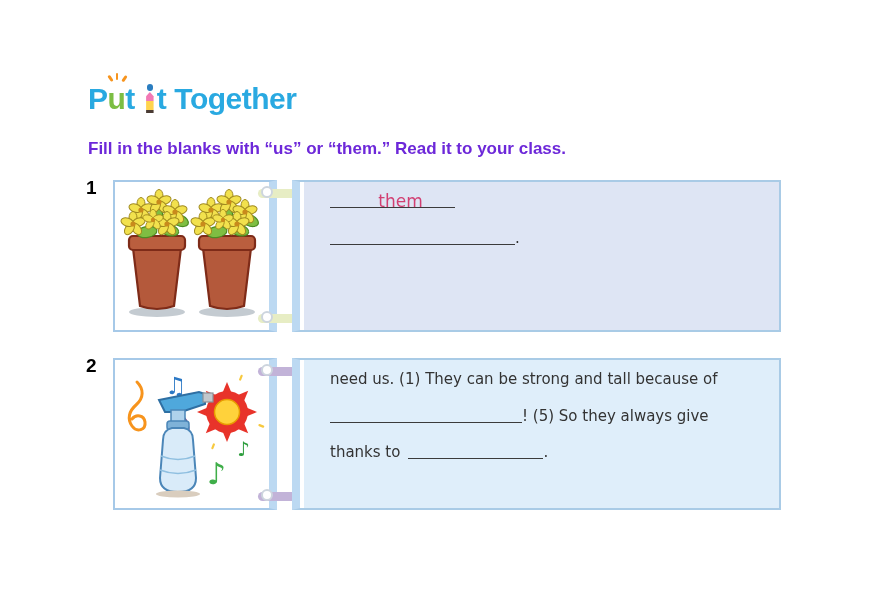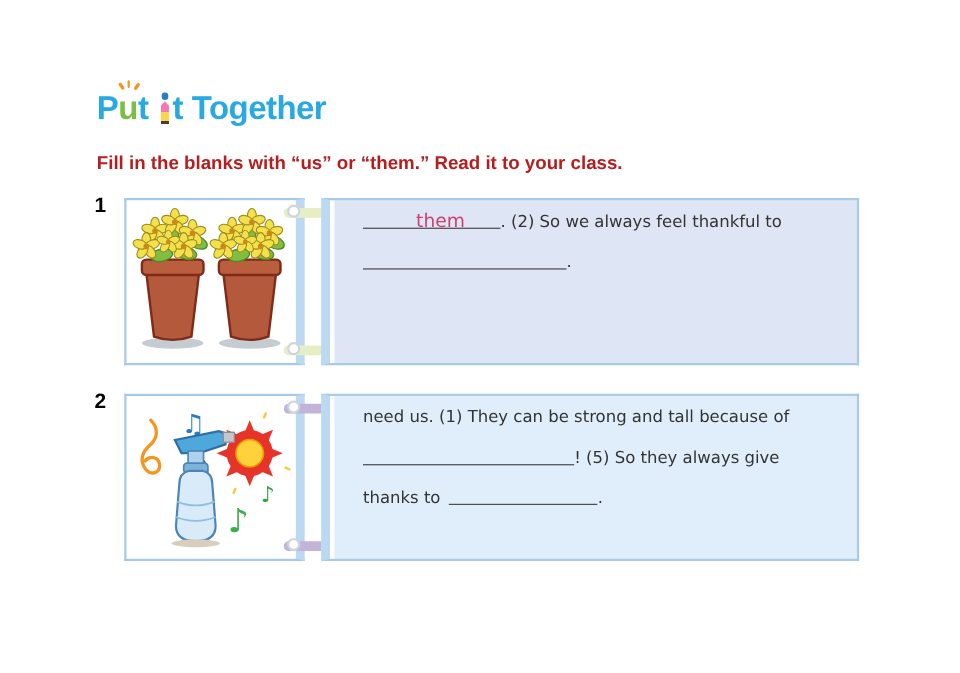--- a/index.html
+++ b/index.html
@@ -16,21 +16,21 @@
   .m2{left:8px;top:-11px;}
   .m3{left:15px;top:-9px;transform:rotate(35deg);}
   .tsp{width:8px;}
   .pencil-i{display:inline-flex;flex-direction:column;align-items:center;width:12px;margin:0 1px 1px 1px;}
   .i-dot{width:6.5px;height:6.5px;border-radius:50%;background:#2A7DC0;margin-bottom:1.5px;display:block;}
   .pencil-body{width:7.5px;height:21px;display:block;
     background:linear-gradient(180deg,#F279B5 0 45%,#FFD44D 45% 86%,#4A3B33 86% 100%);
     clip-path:polygon(50% 0,100% 20%,100% 100%,0 100%,0 20%);}
 
   
-  .instruction{position:absolute;left:88px;top:139px;font-size:17px;font-weight:700;color:#b91c1c;}
+  .instruction{position:absolute;left:88px;top:139px;font-size:17px;font-weight:700;color:#6d28d9;}
 
   
   .row{position:absolute;left:0;width:873px;height:152px;}
   .row1{top:180px;} .row2{top:358px;}
   .num{position:absolute;left:86px;top:-3px;font-size:19px;font-weight:700;color:#000;}
 
   .img-card{position:absolute;left:113px;top:0;width:164px;height:152px;background:#fff;
             border:2px solid #A6C9E8;border-right:8px solid #BCD9F2;box-sizing:border-box;}
   .text-card{position:absolute;left:292px;top:0;width:489px;height:152px;box-sizing:border-box;
              border:2px solid #A9CBE6;border-left:8px solid #BCD9F2;box-shadow:inset 4px 0 0 #ffffff;
@@ -112,21 +112,21 @@
         <g>
             <use href="#plant" transform="translate(112,18)"></use>
           </g>
       </svg>
     </div>
 
     <div class="ring ring-top" style="background: rgb(231, 237, 196);"></div>
     <div class="ring ring-bottom" style="background: rgb(231, 237, 196);"></div>
 
     <div class="text-card" style="background: rgb(222, 229, 244);">
-      <div class="line"><span class="blank b1"><span class="answer" style="color: rgb(210, 63, 114);">them</span></span><span>. (2) So we always feel thankful to</span></div>
+      <div class="line"><span class="blank b1"><span class="answer" style="color: rgb(210, 63, 114);">them</span></span></div>
       <div class="line"><span class="blank b2"></span><span>.</span></div>
     </div>
   </section>
 
   <section class="row row2">
     <div class="num">2</div>
 
     <div class="img-card">
       <svg width="154" height="148" viewBox="0 0 154 148">
 

